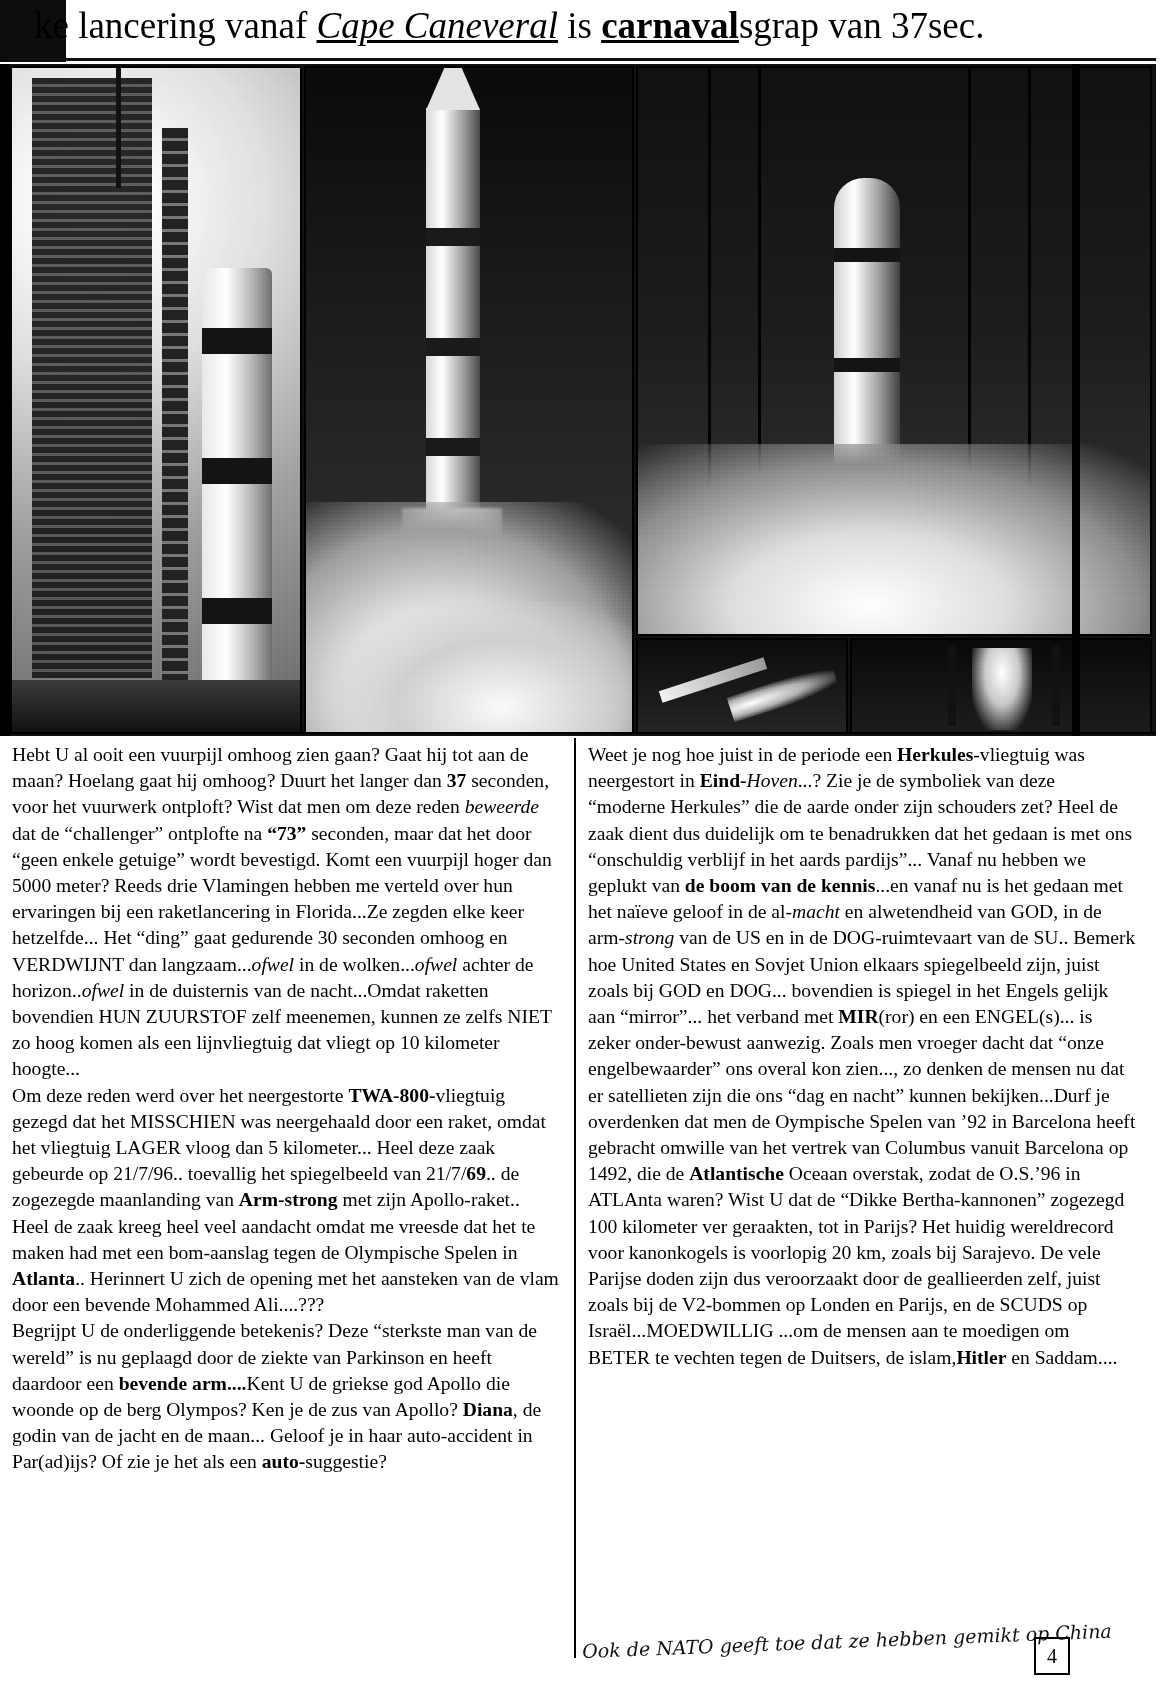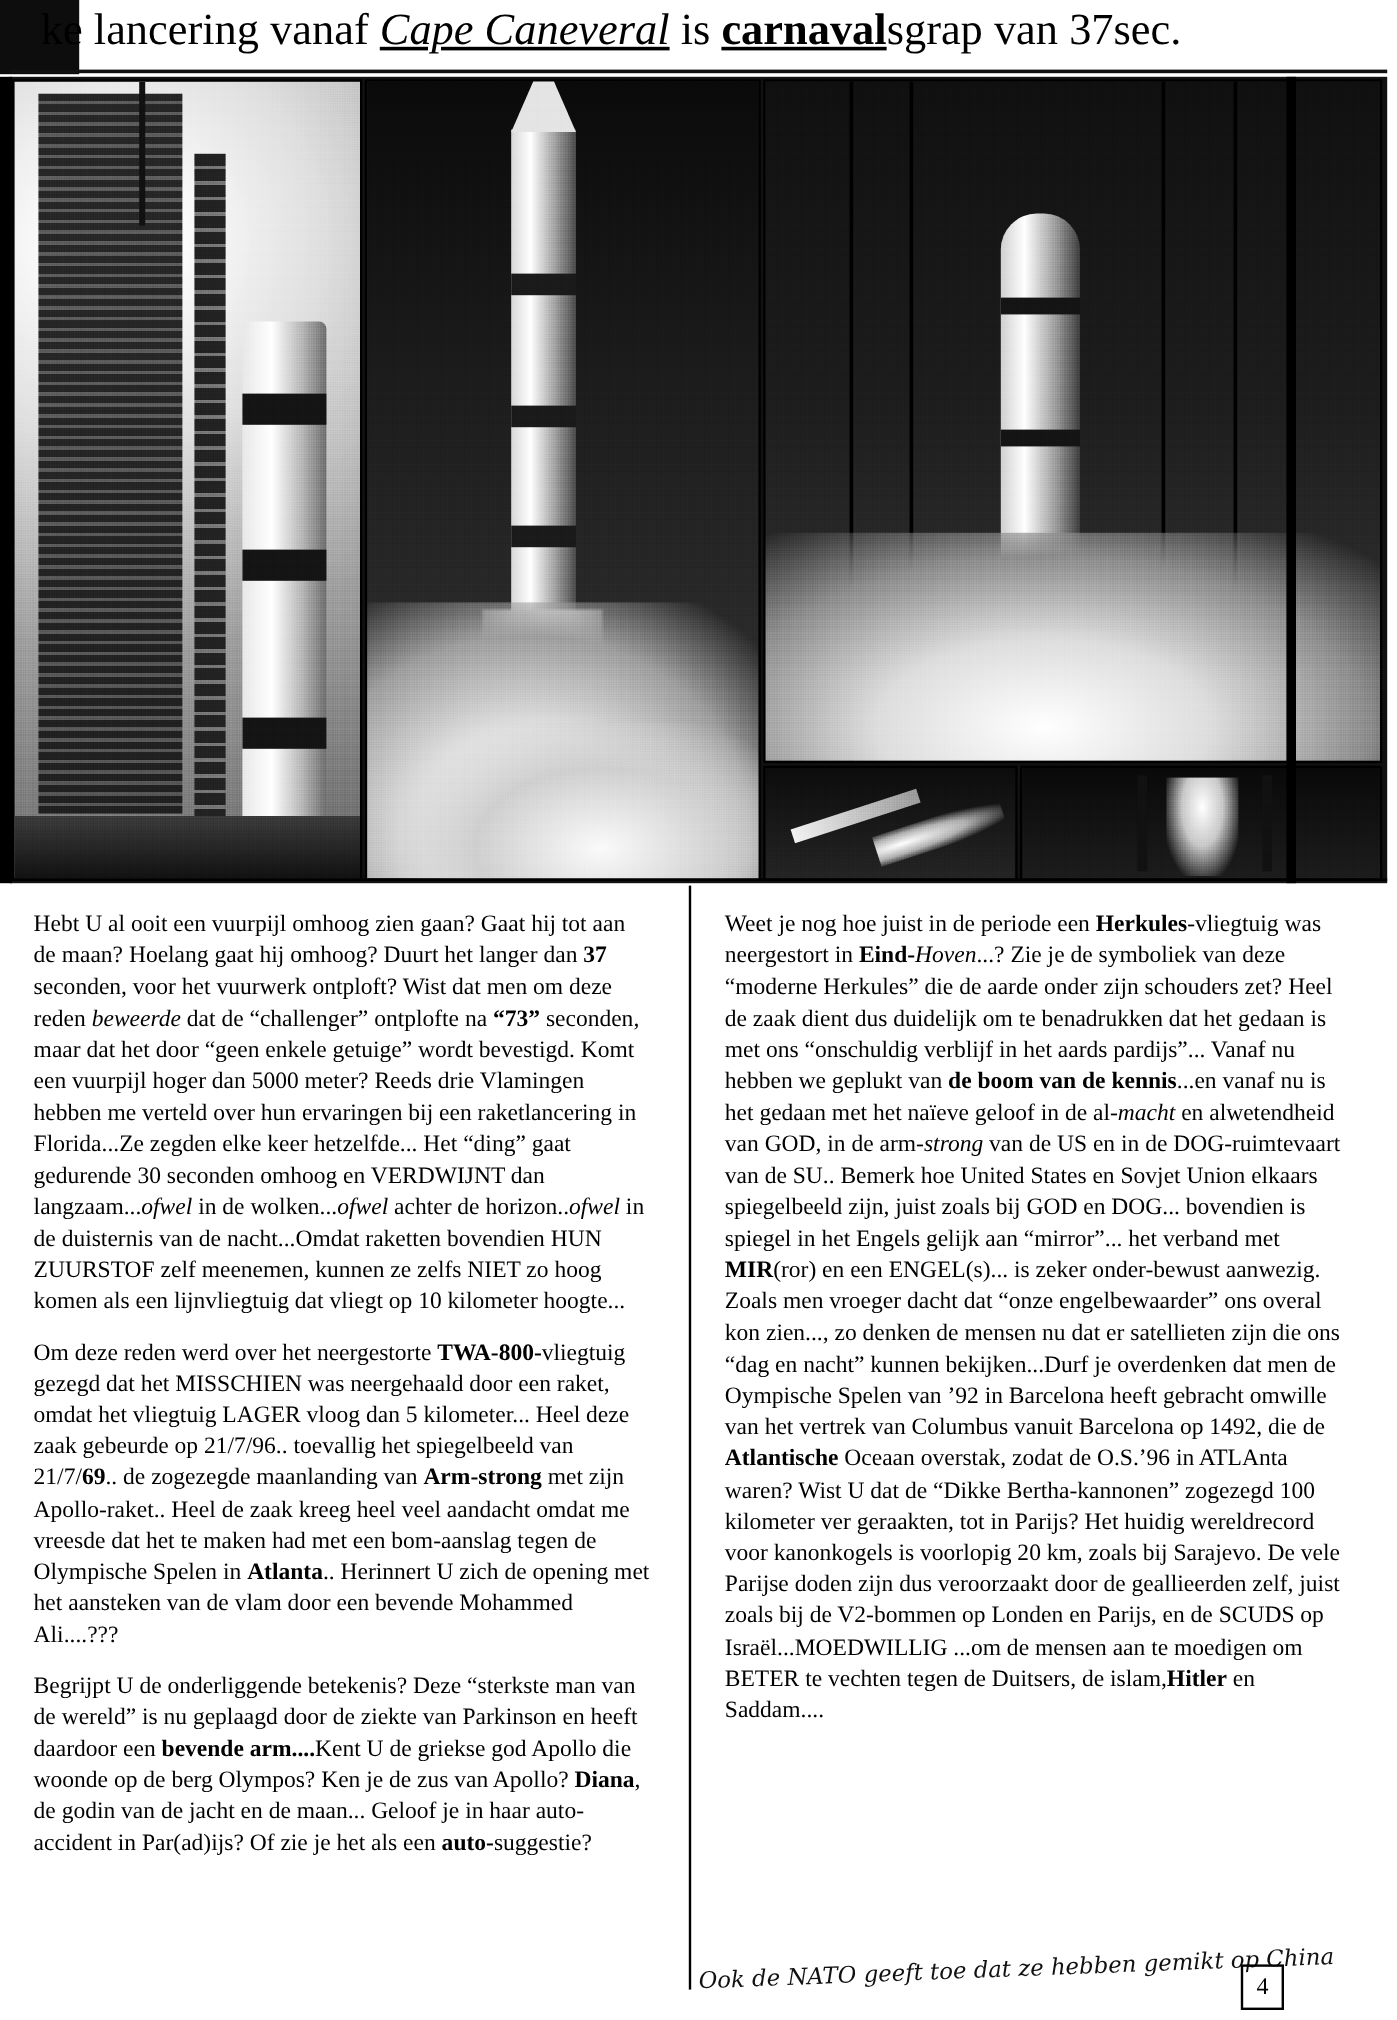--- a/index.html
+++ b/index.html
@@ -195,21 +195,21 @@
     position: absolute;
     top: 0;
     width: 548px;
     font-size: 19.6px;
     line-height: 26.2px;
     text-align: left;
     font-family: "Liberation Serif", serif;
   }
   .col-left { left: 4px; }
   .col-right { left: 580px; }
-  .col p { margin: 16px; }
+  .col p { margin: 0; }
   .divider {
     position: absolute;
     left: 566px;
     top: -4px;
     width: 2px;
     height: 920px;
     background: #000;
   }
   .toprule {
     position: absolute;

